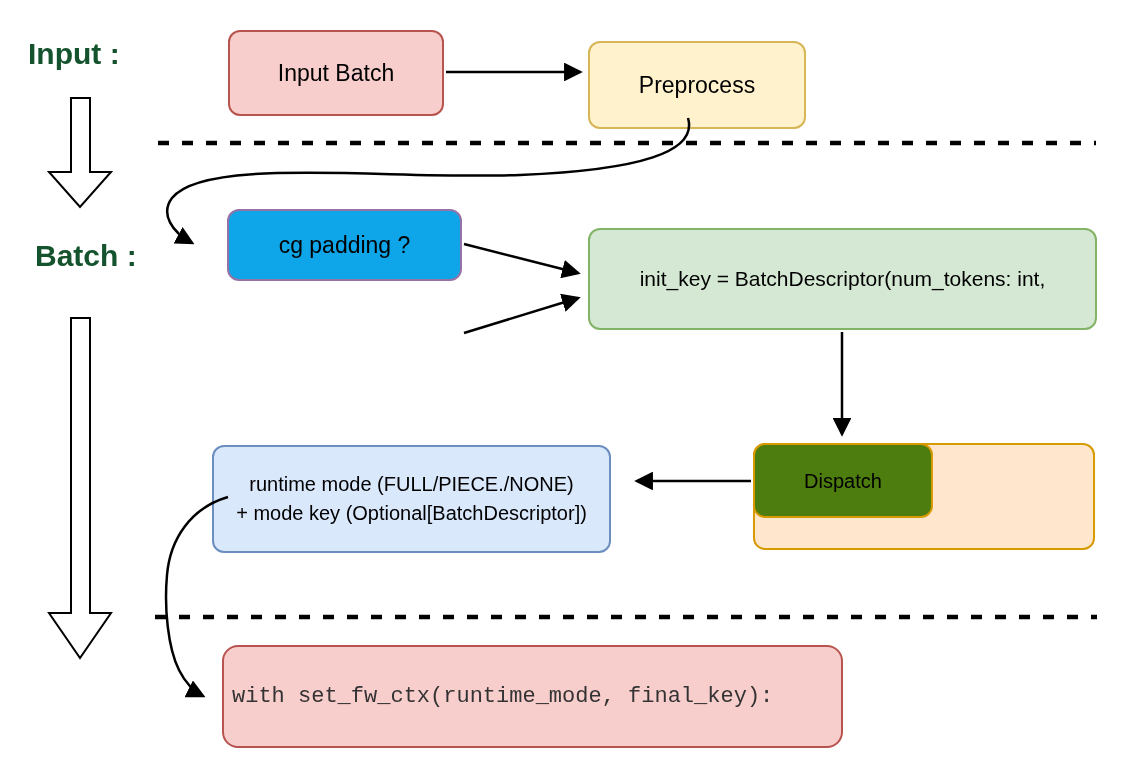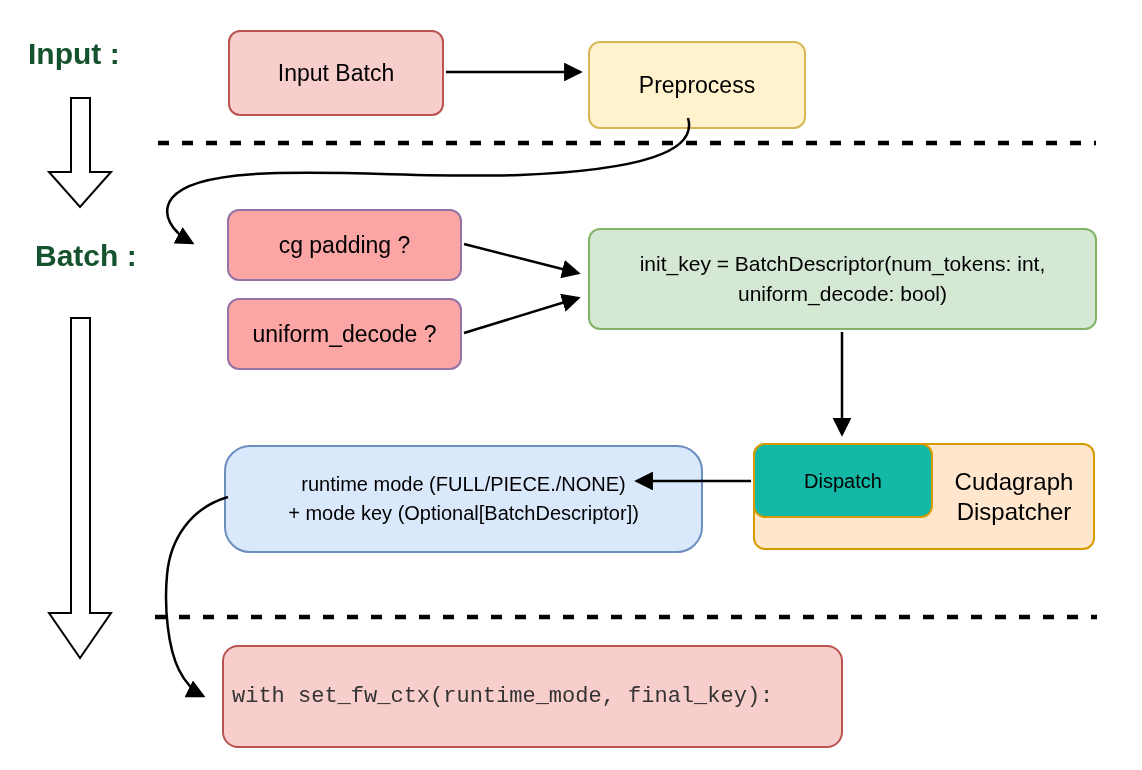--- a/index.html
+++ b/index.html
@@ -27,25 +27,25 @@
     align-items:center;
     justify-content:center;
     text-align:center;
     border-radius:12px;
     font-size:23px;
     line-height:28px;
   }
   .node span{display:block;}
   .n-red   {background:#f8cecc;border:2px solid #b85450;}
   .n-yellow{background:#fff2cc;border:2px solid #d6b656;}
-  .n-purple{background:#fca5a5;border:2px solid #9673a6;}
+  .n-purple{background:#0ea5e9;border:2px solid #9673a6;}
   .n-green {background:#d5e8d4;border:2px solid #82b366;border-radius:12px;font-size:21px;line-height:30px;}
   .n-blue  {background:#dae8fc;border:2px solid #6c8ebf;font-size:20px;line-height:29px;}
   .n-orange-light{background:#ffe6cc;border:2px solid #d79b00;}
-  .n-orange-dark {background:#14b8a6;border:2px solid #d79b00;font-size:20px;}
+  .n-orange-dark {background:#4d7c0f;border:2px solid #d79b00;font-size:20px;}
   .n-code{
     background:#f8cecc;border:2px solid #b85450;border-radius:16px;
     font-family:"Liberation Mono", monospace;
     font-size:22px;line-height:29px;color:#333333;
     align-items:flex-start;
     text-align:left;
     padding-left:8px;
     gap:8px;
   }
   .n-code span{white-space:pre;}
@@ -72,39 +72,31 @@
   </div>
 
   <div class="node n-yellow" style="left:588px;top:29px;width:218px;height:88px;margin-top:12px;">
     <span>Preprocess</span>
   </div>
 
   <div class="node n-purple" style="left:227px;top:209px;width:235px;height:72px;">
     <span>cg padding ?</span>
   </div>
 
-  <div class="node n-purple" style="left:227px;top:298px;width:235px;height:72px;">
-    <span>uniform_decode ?</span>
-  </div>
 
   <div class="node n-green" style="left:588px;top:228px;width:509px;height:102px;">
     <span>init_key = BatchDescriptor(num_tokens: int,</span>
-    <span>uniform_decode: bool)</span>
   </div>
 
   <div class="node n-orange-light" style="left:753px;top:443px;width:342px;height:107px;"></div>
-  <div class="cud-label" style="left:933px;top:443px;width:162px;height:107px;">
-    <span>Cudagraph</span>
-    <span>Dispatcher</span>
-  </div>
   <div class="node n-orange-dark" style="left:753px;top:443px;width:180px;height:75px;">
     <span>Dispatch</span>
   </div>
 
-  <div class="node n-blue" style="left:224px;top:445px;width:479px;height:108px;border-radius:26px;">
+  <div class="node n-blue" style="left:212px;top:445px;width:399px;height:108px;">
     <span>runtime mode (FULL/PIECE./NONE)</span>
     <span>+ mode key (Optional[BatchDescriptor])</span>
   </div>
 
   <div class="node n-code" style="left:222px;top:645px;width:621px;height:103px;">
     <span>with set_fw_ctx(runtime_mode, final_key):</span>
   </div>
 
   <svg class="overlay" width="1142" height="770" viewBox="0 0 1142 770">
     <defs>

